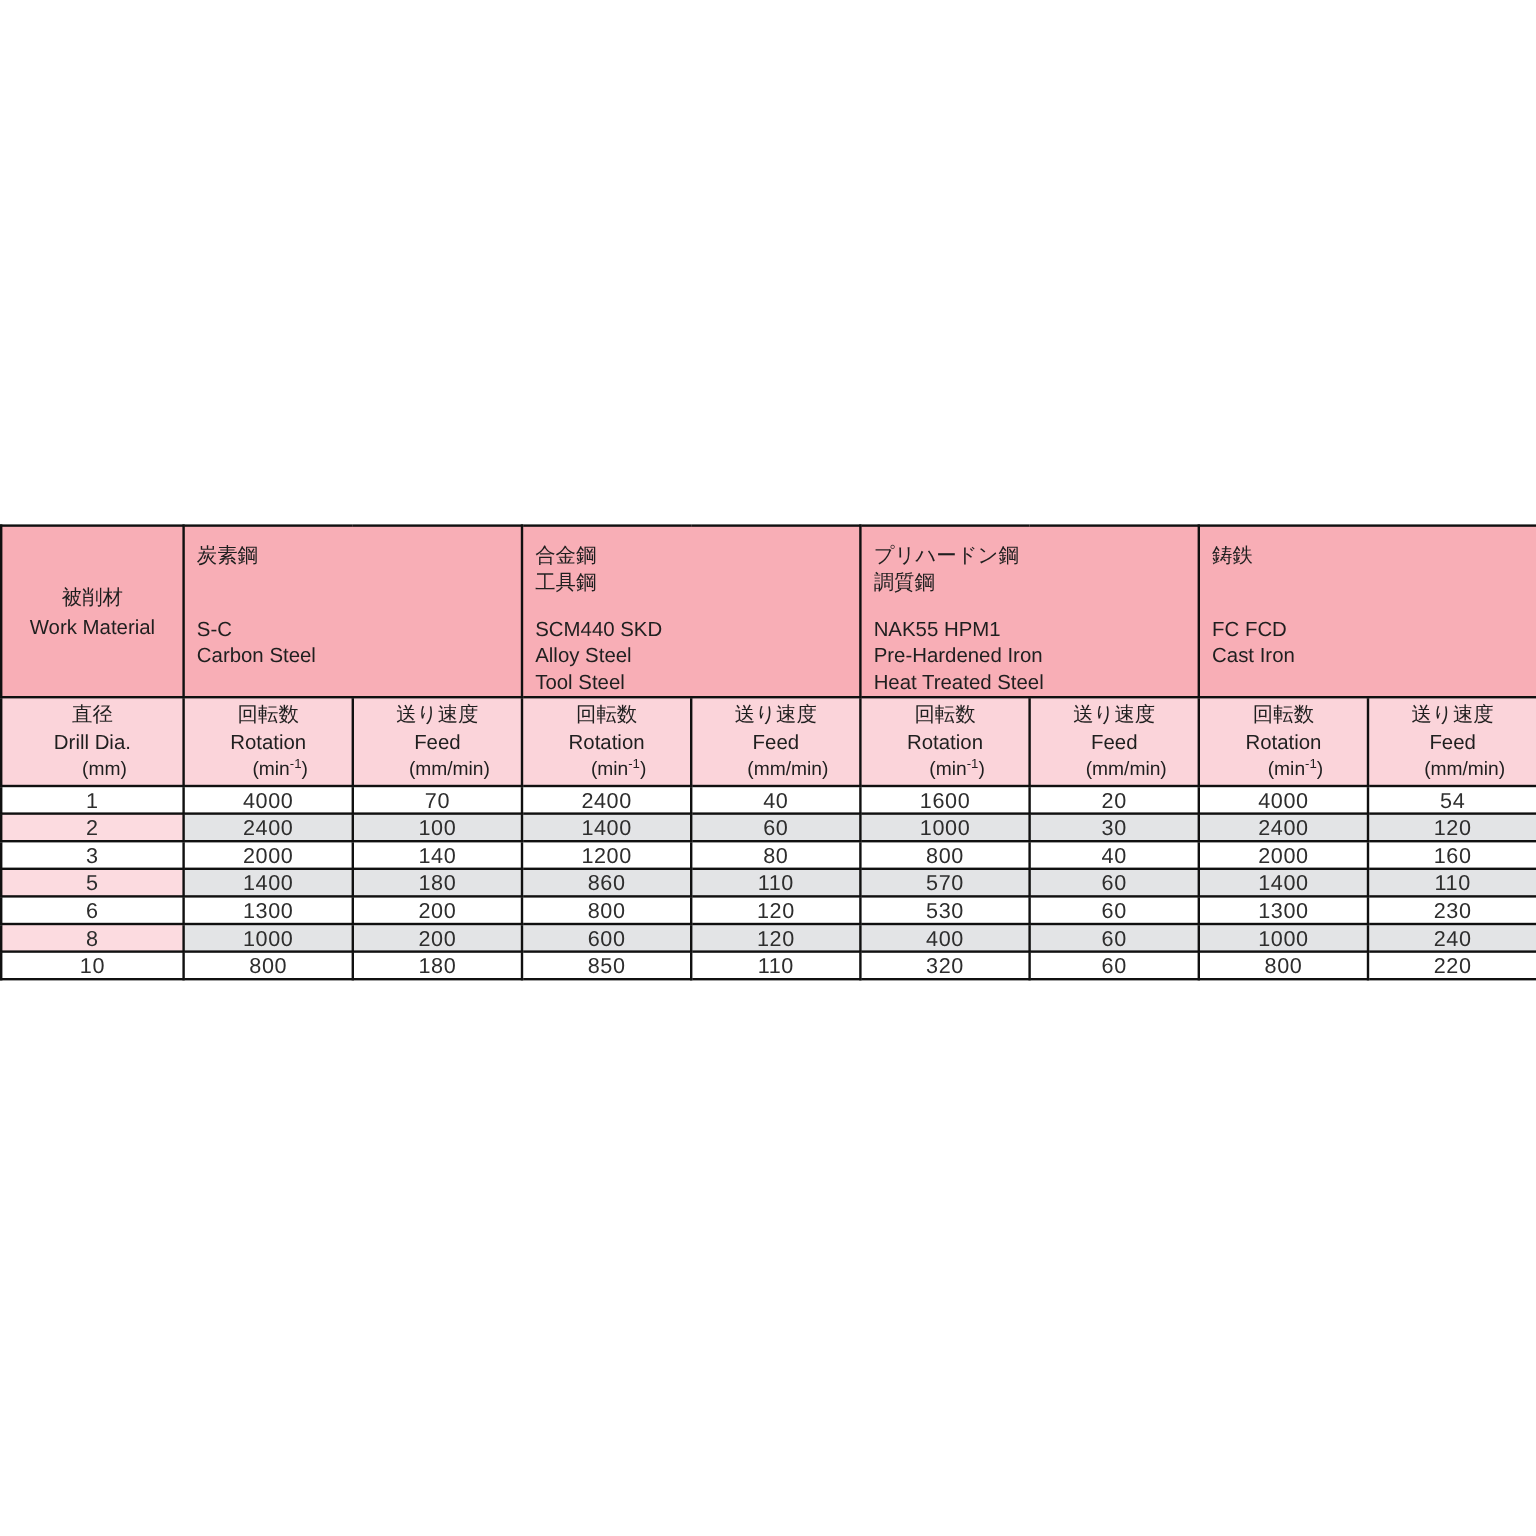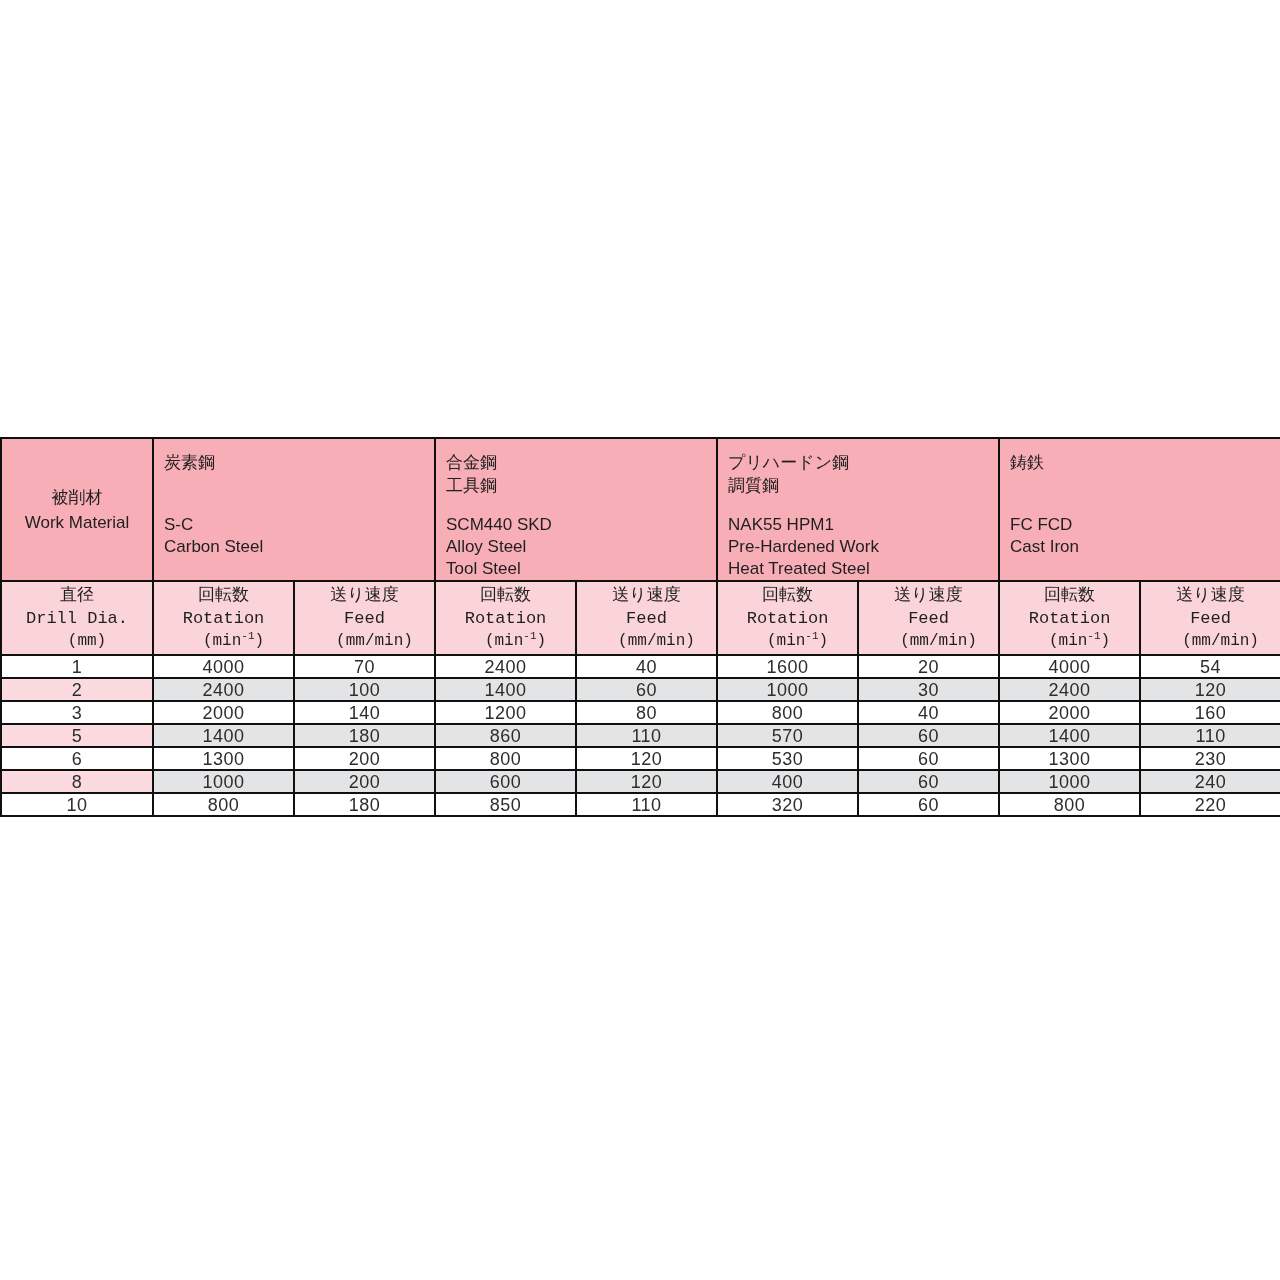--- a/index.html
+++ b/index.html
@@ -41,21 +41,20 @@
   .group-cell .en-block .line { line-height: 22px; }
 
   
   tr.sub-row th {
     background: #fbd4da;
     height: 74px;
     font-weight: normal;
     font-size: 17px; line-height: 23px;
     text-align: center; vertical-align: middle;
     color: #1f1f1f;
-    font-family: Liberation Mono, monospace;
   }
   tr.sub-row .unit { font-size: 16px; padding-left: 20px; }
   tr.sub-row sup { font-size: 11px; line-height: 0; }
 
   
   tbody td {
     height: 23px;
     text-align: center; vertical-align: middle;
     font-size: 18px; line-height: 1;
     color: #2d2d2d;
@@ -112,21 +111,21 @@
             </div>
           </th>
 
           <th colspan="2" class="group-cell">
             <div class="jp-block">
               <div class="line">プリハードン鋼</div>
               <div class="line">調質鋼</div>
             </div>
             <div class="en-block">
               <div class="line">NAK55 HPM1</div>
-              <div class="line">Pre-Hardened Work</div>
+              <div class="line">Pre-Hardened Iron</div>
               <div class="line">Heat Treated Steel</div>
             </div>
           </th>
 
           <th colspan="2" class="group-cell">
             <div class="jp-block">
               <div class="line">鋳鉄</div>
               <div class="line"></div>
             </div>
             <div class="en-block">

